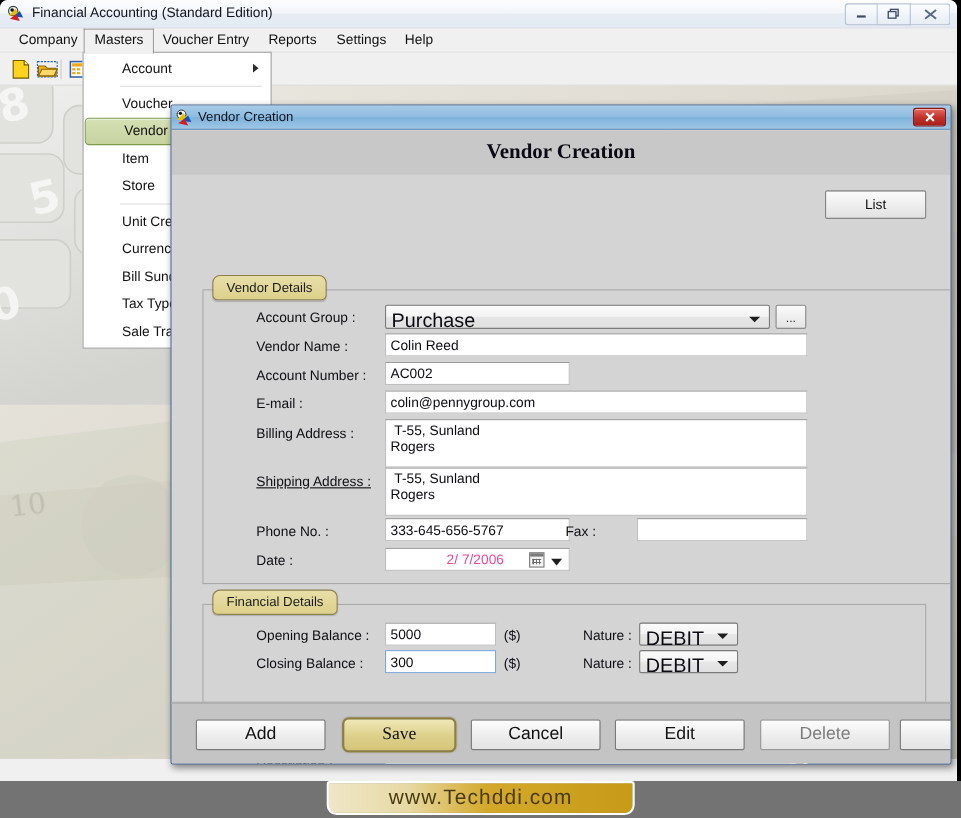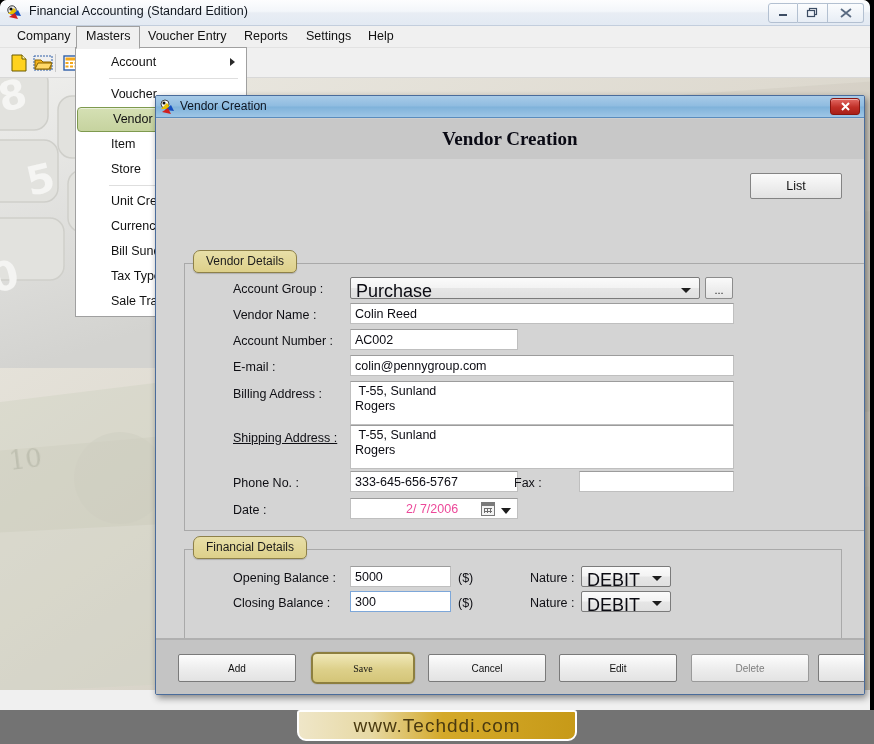--- a/index.html
+++ b/index.html
@@ -322,21 +322,21 @@
   .vs-up { top: 6px; border-bottom: 6px solid #8d8d8d; }
 
   
   .fbtn {
     position: absolute; top: 14px;
     height: 28px;
     background: linear-gradient(to bottom,#fdfdfd,#eeeeee 50%,#e3e3e3);
     border: 1px solid #7a7a7a;
     border-radius: 2px;
     display: flex; align-items: center; justify-content: center;
-    font-size: 10px; color: #111;
+    font-size: 16px; color: #111;
   }
   .fbtn.primary {
     background: linear-gradient(to bottom,#f0e8b8,#ddd08a 55%,#d4c578);
     border: 2px solid #8d7f3f;
     border-radius: 6px;
     box-shadow: 0 0 0 1px #b8b8b8;
   }
   .fbtn.dim { color: #7d7d7d; border-color: #9a9a9a; }
 
   

